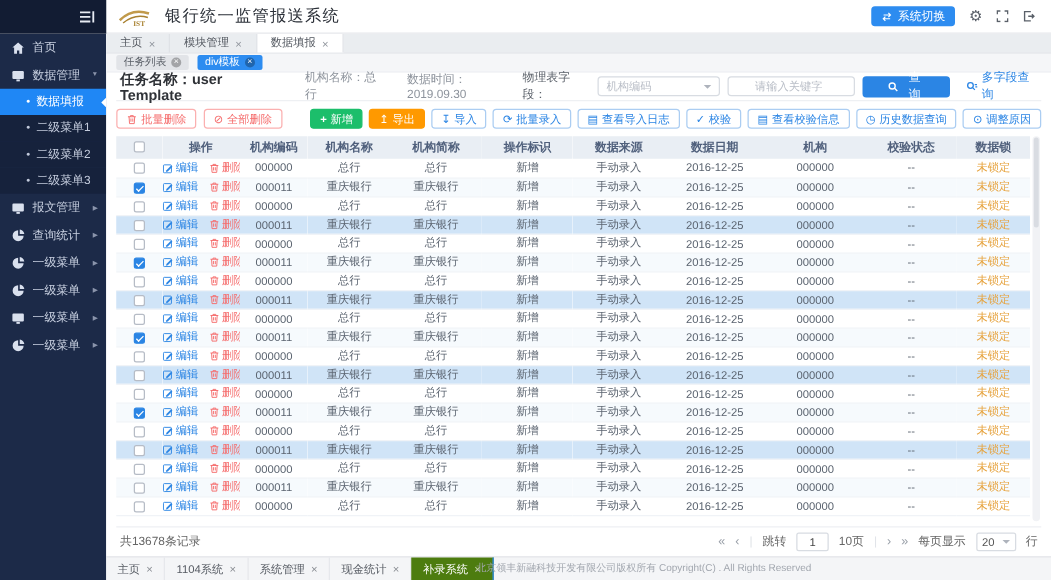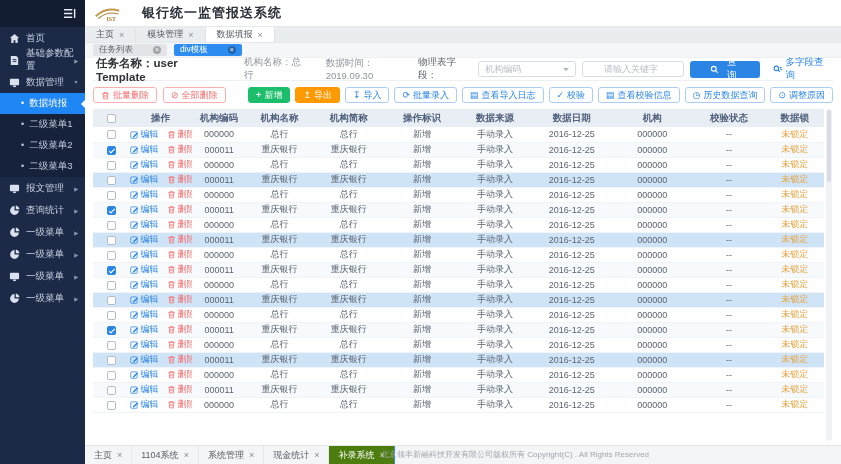--- a/index.html
+++ b/index.html
@@ -2,41 +2,41 @@
 <html><head>
 <meta charset="utf-8">
 <style>
   *{box-sizing:border-box;margin:0;padding:0}
   html,body{width:841px;height:464px;overflow:hidden}
   body{font-family:"Liberation Sans","DejaVu Sans",sans-serif;background:#fff;position:relative}
   
   .header{position:absolute;left:0;top:0;right:0;height:27px;background:#fff;border-bottom:1px solid #e6e8ec;display:flex;align-items:center;z-index:5}
   .hd-block{width:85px;height:27px;background:#121c33;display:flex;align-items:center;justify-content:flex-end;padding-right:9px;flex:none}
   .logo{display:flex;align-items:center;margin-left:9px}
-  .hd-title{font-size:13px;font-weight:bold;color:#2a2f37;margin-left:21px;letter-spacing:1px}
+  .hd-title{font-size:13px;font-weight:normal;color:#2a2f37;margin-left:11px;letter-spacing:1px}
   .hd-right{margin-left:auto;display:flex;align-items:center;gap:11px;padding-right:13px}
   .sys-btn{background:#2d8cf0;color:#fff;font-size:9.5px;border:none;border-radius:3px;height:16px;display:inline-flex;align-items:center;gap:4px;padding:0 8px;cursor:pointer}
   .hd-ic{color:#5a6069;font-size:12px;line-height:1;display:flex;align-items:center;cursor:pointer}
   
   .sidebar{position:absolute;left:0;top:27px;bottom:0;width:85px;background:#1c2a48;overflow:hidden}
   .s-item{height:22px;display:flex;align-items:center;padding:0 6px 0 9px;color:#c8d0e0;font-size:9.5px;cursor:pointer;position:relative}
   .s-ico{width:12px;margin-right:5px;display:flex;flex:none}
   .s-arr{margin-left:auto;font-size:6px;color:#8a94ab;transform:scale(.9)}
   .s-sub{height:21px;display:flex;align-items:center;padding-left:21px;background:#16223c;color:#c3cbdc;font-size:9.5px;cursor:pointer;position:relative}
   .s-sub .dot{margin-right:5px;font-size:9px;line-height:1}
   .s-sub.active{background:#1f87f5;color:#fff}
   .s-sub.active::after{content:"";position:absolute;right:0;top:50%;margin-top:-4px;border-top:4px solid transparent;border-bottom:4px solid transparent;border-right:4px solid #fff}
   
   .main{position:absolute;left:85px;top:27px;right:0;bottom:19px;display:flex;flex-direction:column;background:#fff}
   .tabbar{height:16px;background:#eaedf0;display:flex;align-items:stretch;border-bottom:1px solid #e3e6ea;flex:none}
   .tab{display:flex;align-items:center;padding:0 11px;font-size:9px;color:#51565e;border-right:1px solid #dfe2e6;gap:5px;cursor:pointer}
   .tab.active{background:#fff}
   .tab-x{color:#8d929a;font-size:9px}
   .chiprow{height:15px;background:#f5f6f8;display:flex;align-items:center;padding-left:8px;gap:7px;border-bottom:1px solid #eef0f3;flex:none}
-  .chip{display:inline-flex;align-items:center;gap:20px;background:#e2e4e8;color:#595e66;font-size:8.5px;height:12px;padding:0 6px;border-radius:2px;cursor:pointer}
+  .chip{display:inline-flex;align-items:center;gap:4px;background:#e2e4e8;color:#595e66;font-size:8.5px;height:12px;padding:0 6px;border-radius:2px;cursor:pointer}
   .chip.active{background:#2d8cf0;color:#fff}
   .chip-x{width:8px;height:8px;line-height:8px;border-radius:50%;background:rgba(0,0,0,.28);color:#fff;font-size:7px;text-align:center}
   .content{flex:1;display:flex;flex-direction:column;padding:0 8px;min-height:0}
   
   .inforow{height:23px;display:flex;align-items:center;border-bottom:1px solid #eef0f3;padding:0 3px;flex:none}
   .tname{font-size:11.5px;font-weight:bold;color:#2f3237}
   .tkv{font-size:9.5px;color:#8d939c;margin-left:17px}
   .filters{margin-left:auto;display:flex;align-items:center;gap:6px}
   .f-label{font-size:9.5px;color:#5c626b}
   .selbox{width:102px;height:16px;border:1px solid #d8dce2;border-radius:3px;display:flex;align-items:center;padding:0 6px;font-size:9px;color:#b9bec7;background:#fff;cursor:pointer}
@@ -97,41 +97,52 @@
     </span>
   </div>
   <span class="logo">
     <svg viewBox="0 0 30 18" width="27" height="17">
         <path d="M2 12 Q13 1 28 6" stroke="#c19a4b" stroke-width="2.2" fill="none"></path>
         <path d="M5 14.5 Q15 6 27 9.5" stroke="#a8802f" stroke-width="1.3" fill="none"></path>
         <text x="14" y="17.5" font-size="6.5" fill="#a8802f" font-weight="bold" font-family="Liberation Serif,serif">IST</text>
       </svg>
   </span>
   <span class="hd-title">银行统一监管报送系统</span>
+  <div class="hd-right">
+    <button class="sys-btn">
+      <span style="display:flex">
+        <svg viewBox="0 0 12 12" width="9" height="9" fill="none" stroke="#fff" stroke-width="1.3">
+            <path d="M2.5 4h7M7.6 1.8L9.8 4 7.6 6.2M9.5 8h-7M4.4 5.8L2.2 8l2.2 2.2"></path>
+          </svg>
+      </span>
+      <span>系统切换</span>
+    </button>
+    <span class="hd-ic">⚙</span>
+    <span class="hd-ic">
+      <svg viewBox="0 0 12 12" width="10" height="10" fill="none" stroke="#5a6069" stroke-width="1.3">
+          <path d="M1 4V1h3M8 1h3v3M11 8v3H8M4 11H1V8"></path>
+        </svg>
+    </span>
+    <span class="hd-ic">
+      <svg viewBox="0 0 12 12" width="10" height="10" fill="none" stroke="#5a6069" stroke-width="1.3">
+          <path d="M8 1.5H2v9h6M5.5 6H11M9 4l2 2-2 2"></path>
+        </svg>
+    </span>
+  </div>
 </div>
 
 <div class="sidebar" id="sidebar">
     <div class="s-item">
       <span class="s-ico">
         <svg viewBox="0 0 12 12" width="11" height="11" fill="#d9e0ee">
           <path d="M6 1l5 4.5H9.5V11H7V8H5v3H2.5V5.5H1z"></path>
         </svg>
       </span>
       <span>首页</span>
       </div>
-    <div class="s-item">
-      <span class="s-ico">
-        <svg viewBox="0 0 12 12" width="11" height="11">
-          <path d="M2 1h6l2 2v8H2z" fill="#d9e0ee"></path>
-          <path d="M4 5h4M4 7h4" stroke="#1c2a48" stroke-width="1" fill="none"></path>
-        </svg>
-      </span>
-      <span>基础参数配置</span>
-      <span class="s-arr">▶</span>
-    </div>
     <div class="s-item">
       <span class="s-ico">
         <svg viewBox="0 0 12 12" width="11" height="11" fill="#d9e0ee">
           <rect x="1" y="2" width="10" height="7" rx="1"></rect>
           <rect x="4.5" y="9.3" width="3" height="1.7"></rect>
         </svg>
       </span>
       <span>数据管理</span>
       <span class="s-arr">▼</span>
     </div>
@@ -797,20 +808,40 @@
      <td>--</td>
      <td class="lock">未锁定</td>
             </tr>
           </tbody>
       </table>
       <div class="vscroll">
           <div class="vthumb"></div>
         </div>
     </div>
 
+    <div class="pagerow">
+      <span>共13678条记录</span>
+      <div class="pg-right">
+        <span class="pg-ic">«</span>
+        <span class="pg-ic">‹</span>
+        <span class="pg-sep">|</span>
+        <span style="color:#666">跳转</span>
+        <input class="jump-input" value="1" style="">
+        <span style="color:#666">10页</span>
+        <span class="pg-sep">|</span>
+        <span class="pg-ic">›</span>
+        <span class="pg-ic">»</span>
+        <span style="color:#666">每页显示</span>
+        <span class="pp-sel">
+          <span>20</span>
+          <span class="caret"></span>
+        </span>
+        <span style="color:#666">行</span>
+      </div>
+    </div>
   </div>
 </div>
 
 <div class="taskbar" id="taskbar">
   <span class="tb-tab">
       <span>主页</span>
       <span class="tb-x">×</span>
     </span>
     <span class="tb-tab">
       <span>1104系统</span>

